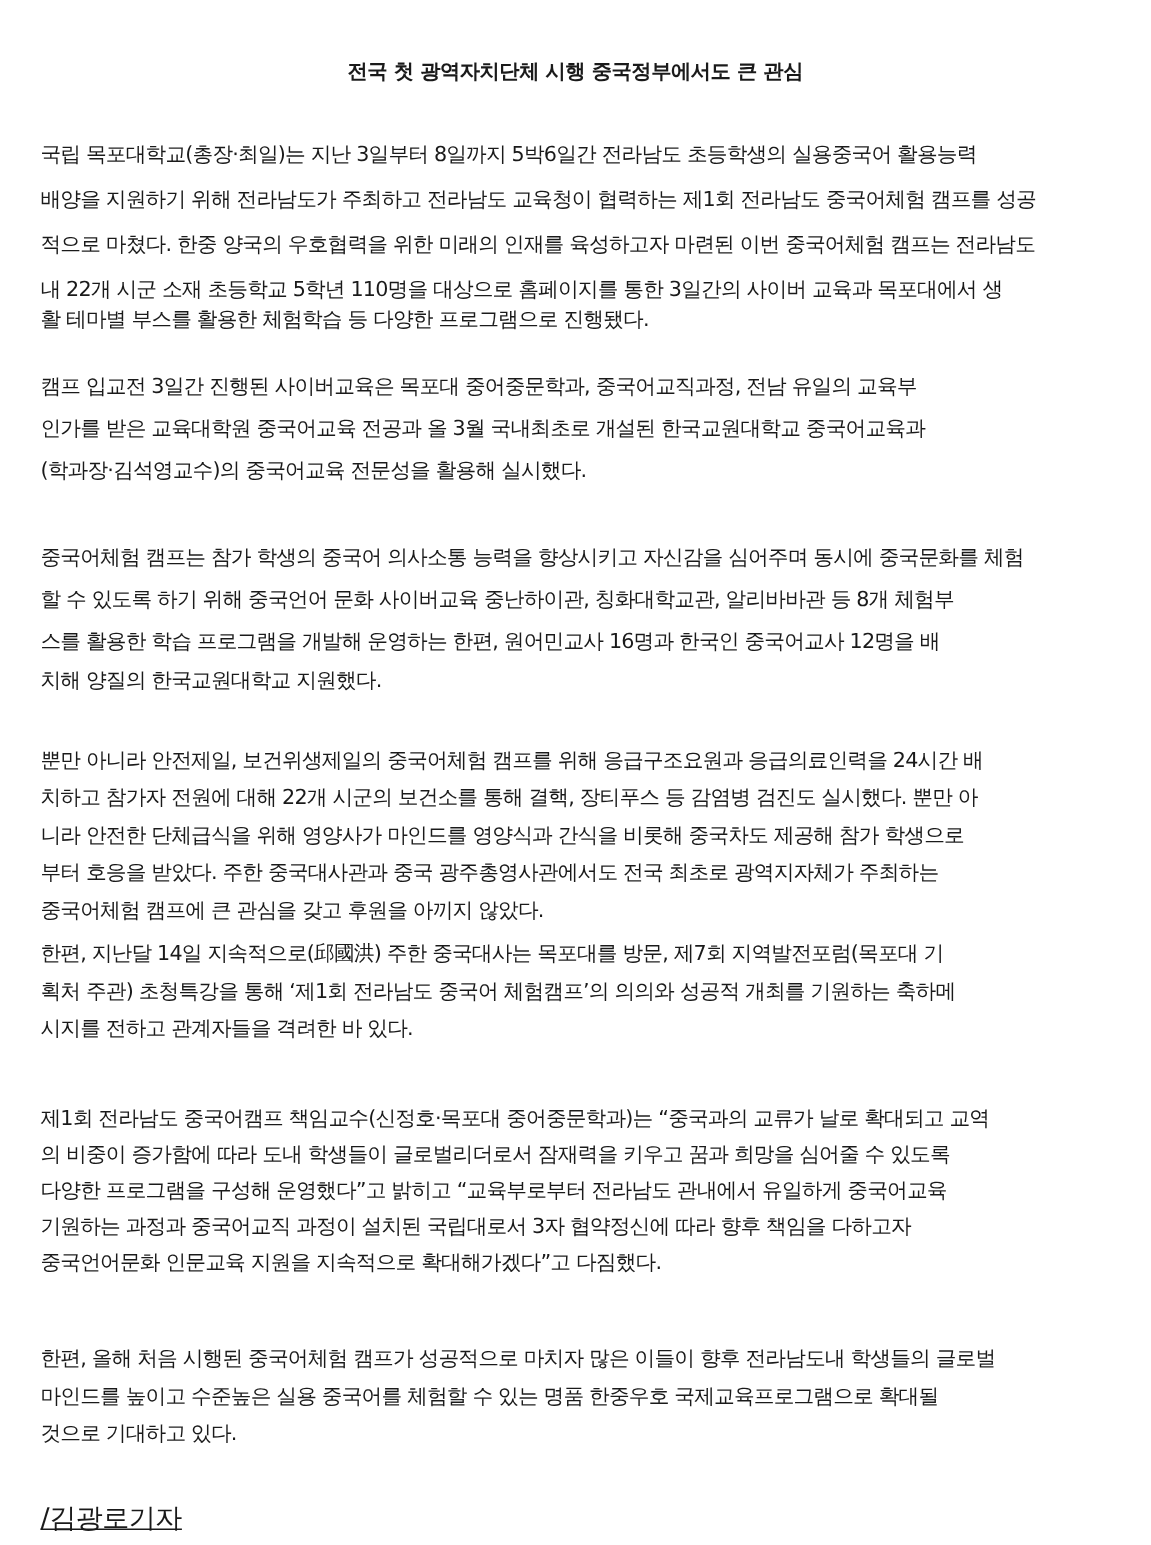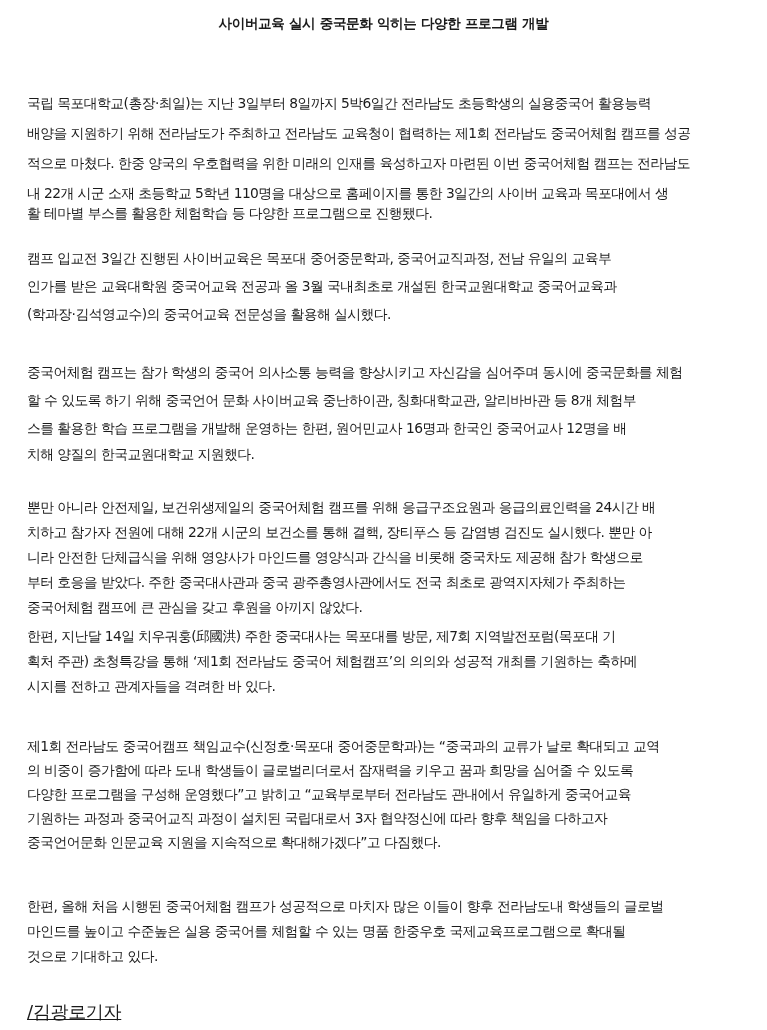--- a/index.html
+++ b/index.html
@@ -10,21 +10,21 @@
            font-size: 13.5px; font-weight: bold; letter-spacing: -0.3px; white-space: nowrap; }
   .line { position: absolute; left: 27px; font-size: 13.8px; white-space: nowrap;
           letter-spacing: -0.55px; line-height: 20px; }
   .byline { position: absolute; left: 27px; top: 1000px; font-size: 18px; letter-spacing: -0.3px; text-decoration: underline; }
 </style>
 </head>
 <body>
 
 <div class="page">
 
-  <div class="title" style="top:15px">사이버교육 실시 중국문화 익히는 다양한 프로그램 개발</div>
+  <div class="title" style="top:39px">전국 첫 광역자치단체 시행 중국정부에서도 큰 관심</div>
 
   <div>
     <div class="line" style="top:93px">국립 목포대학교(총장·최일)는 지난 3일부터 8일까지 5박6일간 전라남도 초등학생의 실용중국어 활용능력</div>
     <div class="line" style="top:123px">배양을 지원하기 위해 전라남도가 주최하고 전라남도 교육청이 협력하는 제1회 전라남도 중국어체험 캠프를 성공</div>
     <div class="line" style="top:153px">적으로 마쳤다. 한중 양국의 우호협력을 위한 미래의 인재를 육성하고자 마련된 이번 중국어체험 캠프는 전라남도</div>
     <div class="line" style="top:183px">내 22개 시군 소재 초등학교 5학년 110명을 대상으로 홈페이지를 통한 3일간의 사이버 교육과 목포대에서 생</div>
     <div class="line" style="top:203px">활 테마별 부스를 활용한 체험학습 등 다양한 프로그램으로 진행됐다.</div>
   </div>
 
   <div>
@@ -42,21 +42,21 @@
 
   <div>
     <div class="line" style="top:497px">뿐만 아니라 안전제일, 보건위생제일의 중국어체험 캠프를 위해 응급구조요원과 응급의료인력을 24시간 배</div>
     <div class="line" style="top:522px">치하고 참가자 전원에 대해 22개 시군의 보건소를 통해 결핵, 장티푸스 등 감염병 검진도 실시했다. 뿐만 아</div>
     <div class="line" style="top:547px">니라 안전한 단체급식을 위해 영양사가 마인드를 영양식과 간식을 비롯해 중국차도 제공해 참가 학생으로</div>
     <div class="line" style="top:572px">부터 호응을 받았다. 주한 중국대사관과 중국 광주총영사관에서도 전국 최초로 광역지자체가 주최하는</div>
     <div class="line" style="top:597px">중국어체험 캠프에 큰 관심을 갖고 후원을 아끼지 않았다.</div>
   </div>
 
   <div>
-    <div class="line" style="top:626px">한편, 지난달 14일 치우궈훙(邱國洪) 주한 중국대사는 목포대를 방문, 제7회 지역발전포럼(목포대 기</div>
+    <div class="line" style="top:626px">한편, 지난달 14일 지속적으로(邱國洪) 주한 중국대사는 목포대를 방문, 제7회 지역발전포럼(목포대 기</div>
     <div class="line" style="top:651px">획처 주관) 초청특강을 통해 ‘제1회 전라남도 중국어 체험캠프’의 의의와 성공적 개최를 기원하는 축하메</div>
     <div class="line" style="top:676px">시지를 전하고 관계자들을 격려한 바 있다.</div>
   </div>
 
   <div>
     <div class="line" style="top:736px">제1회 전라남도 중국어캠프 책임교수(신정호·목포대 중어중문학과)는 “중국과의 교류가 날로 확대되고 교역</div>
     <div class="line" style="top:760px">의 비중이 증가함에 따라 도내 학생들이 글로벌리더로서 잠재력을 키우고 꿈과 희망을 심어줄 수 있도록</div>
     <div class="line" style="top:784px">다양한 프로그램을 구성해 운영했다”고 밝히고 “교육부로부터 전라남도 관내에서 유일하게 중국어교육</div>
     <div class="line" style="top:808px">기원하는 과정과 중국어교직 과정이 설치된 국립대로서 3자 협약정신에 따라 향후 책임을 다하고자</div>
     <div class="line" style="top:832px">중국언어문화 인문교육 지원을 지속적으로 확대해가겠다”고 다짐했다.</div>

